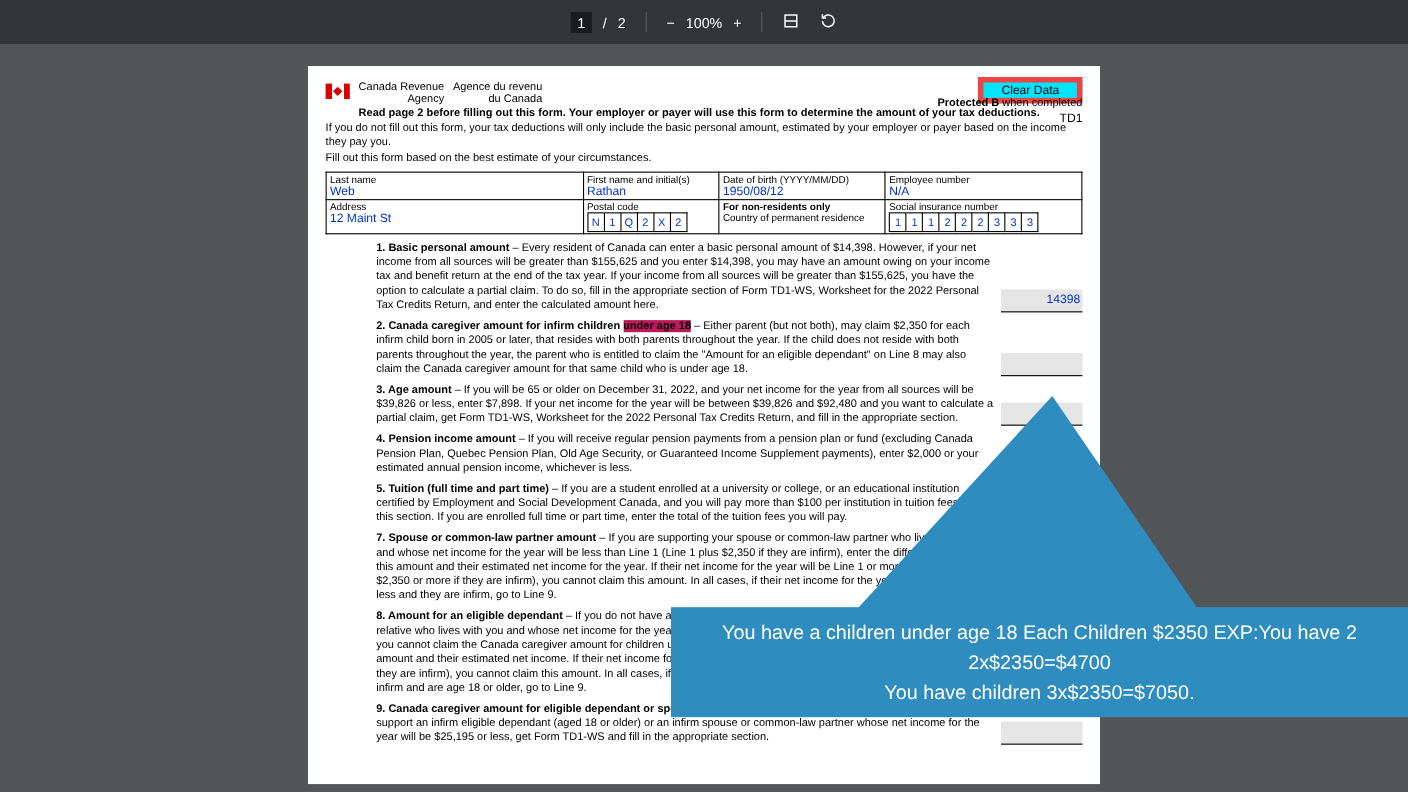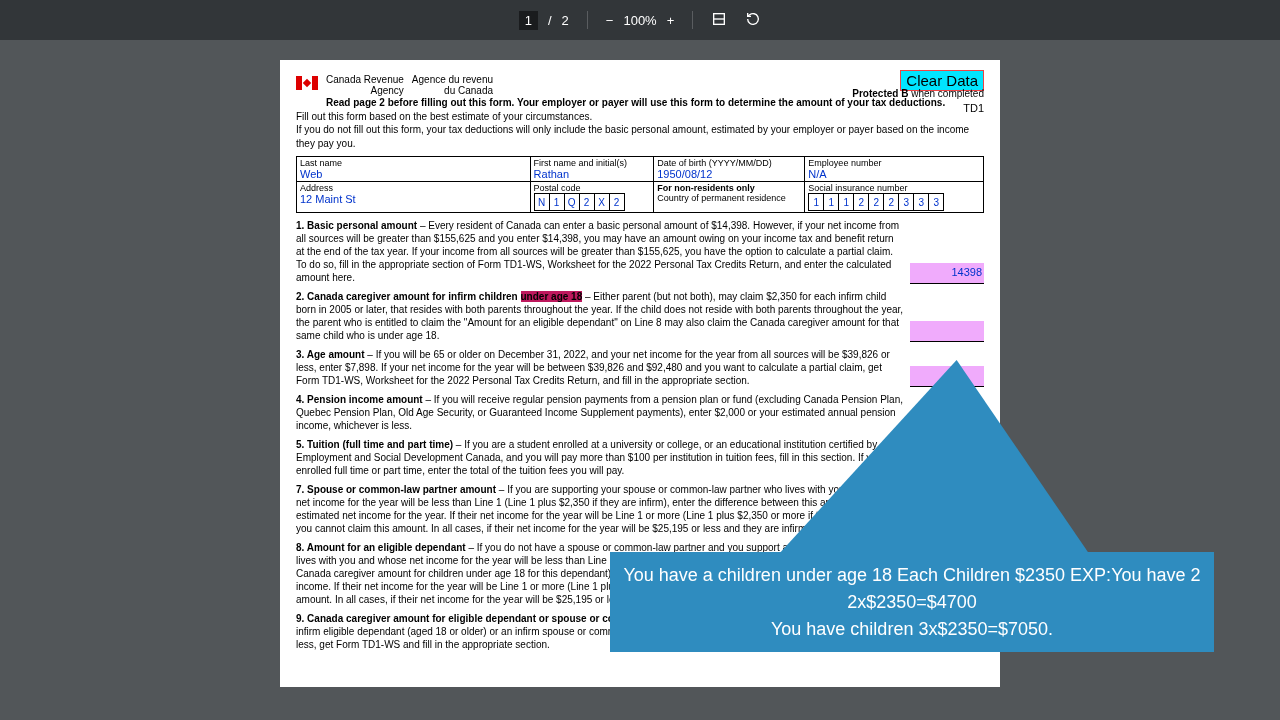--- a/index.html
+++ b/index.html
@@ -7,40 +7,40 @@
   .toolbar .grp{display:flex;align-items:center;gap:10px;}
   .toolbar .sep{width:1px;height:18px;background:#5a5d60;}
   .page-num-box{background:#1a1c1e;padding:2px 6px;}
   .tb-btn{cursor:pointer;}
   .page{width:720px;margin:60px auto 0;background:#fff;padding:14px 16px 30px;box-sizing:border-box;position:relative;}
   .header-row{display:flex;align-items:flex-start;gap:8px;font-size:10px;text-align:right;}
   .flag{width:22px;height:14px;background:linear-gradient(to right,#d00 0 25%,#fff 25% 75%,#d00 75%);position:relative;margin-top:2px;}
   .flag::after{content:"";position:absolute;left:50%;top:50%;width:6px;height:6px;background:#d00;transform:translate(-50%,-50%) rotate(45deg);}
   .agency{line-height:1.1;}
   .agency span{display:block;}
-  .clear-btn{position:absolute;right:16px;top:10px;background:#00e5ff;border:1px solid #ef4444;padding:1px 5px;font-size:15px;cursor:pointer;}
+  .clear-btn{position:absolute;right:16px;top:10px;background:#00e5ff;border:5px solid #ef4444;padding:1px 16px;font-size:11px;cursor:pointer;}
   .protected{position:absolute;right:16px;top:28px;font-size:10px;}
   .protected b{font-weight:bold;}
   .td1{position:absolute;right:16px;top:42px;font-size:11px;margin-left:25px;}
   h1.title{text-align:center;font-size:16px;font-weight:bold;margin:8px 0 6px;}
   .intro{font-size:10px;line-height:1.35;}
   .intro .bold{font-weight:bold;padding-left:30px;}
   table.info{width:100%;border-collapse:collapse;margin-top:6px;font-size:10px;padding-left:34px;}
   table.info td{border:1px solid #000;padding:1px 3px;vertical-align:top;}
   .lbl{font-size:9px;}
   .val{color:#0033cc;font-size:11px;font-family:Arial;}
   .codeboxes{display:flex;gap:0;}
   .codeboxes span{border:1px solid #000;border-left:none;width:14px;height:16px;display:flex;align-items:center;justify-content:center;font-size:10px;color:#0033cc;}
   .codeboxes span:first-child{border-left:1px solid #000;}
-  .items{margin-top:6px;}
+  .items{margin-top:6px;margin-left:46px;}
   .item{display:flex;gap:6px;font-size:10px;line-height:1.3;margin-bottom:6px;}
   .item .txt{flex:1;}
-  .item .amt{width:72px;border-bottom:1px solid #000;text-align:right;padding:2px 2px 0 0;font-size:11px;color:#0033cc;align-self:flex-end;background:#f0abfc;height:18px;}
+  .item .amt{width:72px;border-bottom:1px solid #000;text-align:right;padding:2px 2px 0 0;font-size:11px;color:#0033cc;align-self:flex-end;background:#e5e5e5;height:18px;}
   .hl{background:#be185d;}
-  .callout{position:absolute;left:610px;top:552px;width:604px;height:100px;background:#2f8cbf;color:#fff;font-size:18px;display:flex;flex-direction:column;align-items:center;justify-content:center;line-height:1.5;z-index:3;}
+  .callout{position:absolute;left:610px;top:552px;width:670px;height:100px;background:#2f8cbf;color:#fff;font-size:18px;display:flex;flex-direction:column;align-items:center;justify-content:center;line-height:1.5;z-index:3;}
   .pointer{position:absolute;left:820px;top:360px;width:0;height:0;border-left:90px solid transparent;border-right:230px solid transparent;border-bottom:200px solid #2f8cbf;z-index:2;transform:skewX(-25deg);}
   .tb-icon{width:16px;height:16px;display:inline-block;}
 </style>
 </head>
 <body>
 
 <div class="toolbar">
   <div class="grp">
     <span class="page-num-box">1</span>
     <span>/</span>
@@ -80,22 +80,22 @@
     </div>
     <div class="agency">
       <span>Agence du revenu</span>
         <span>du Canada</span>
     </div>
   </div>
 
 
   <div class="intro">
     <div class="bold">Read page 2 before filling out this form. Your employer or payer will use this form to determine the amount of your tax deductions.</div>
+    <div>If you do not fill out this form, your tax deductions will only include the basic personal amount, estimated by your employer or payer based on the income they pay you.</div>
     <div>Fill out this form based on the best estimate of your circumstances.</div>
-    <div>If you do not fill out this form, your tax deductions will only include the basic personal amount, estimated by your employer or payer based on the income they pay you.</div>
   </div>
 
   <table class="info">
     <tbody>
         <tr>
       <td style="width:34%">
             <div class="lbl">Last name</div>
             <div class="val">Web</div>
           </td>
       <td style="width:18%">

